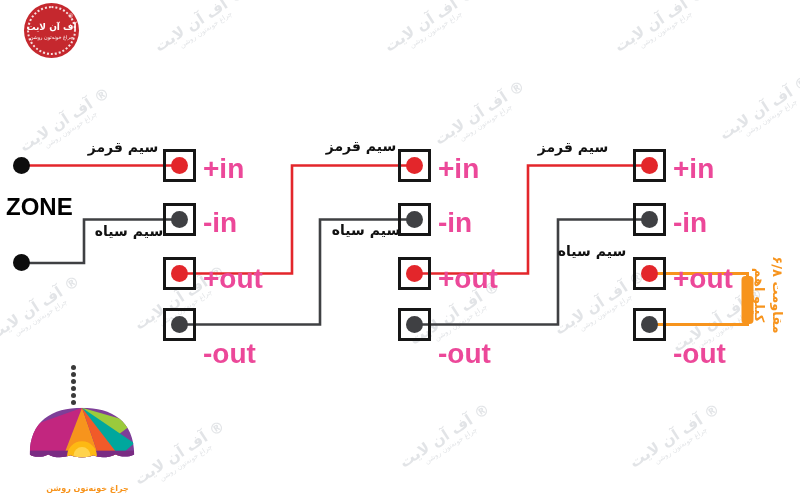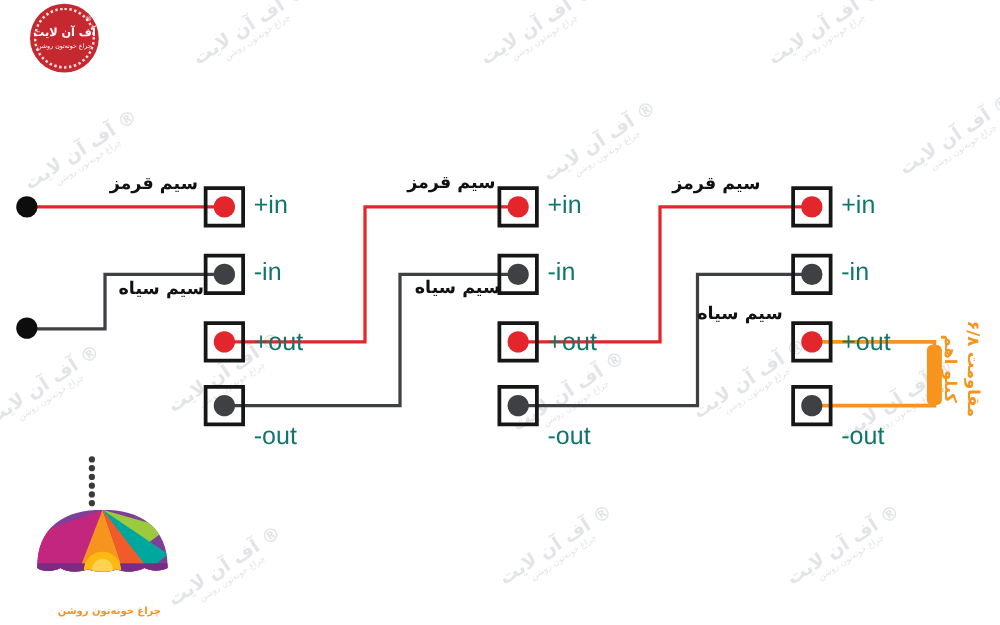--- a/index.html
+++ b/index.html
@@ -33,21 +33,21 @@
 
   
   .term{position:absolute;width:33px;height:33px;box-sizing:border-box;
         border:3.5px solid #161616;background:transparent;z-index:3;}
   .term .dot{position:absolute;left:50%;top:50%;width:17px;height:17px;margin:-8.5px 0 0 -8.5px;border-radius:50%;}
   .dot-red{background:var(--red);}
   .dot-dark{background:var(--dark);}
   .dev1{left:163px;} .dev2{left:398px;} .dev3{left:633px;}
   .row0{top:149px;} .row1{top:203px;} .row2{top:257px;} .row3{top:308px;}
 
-  .tlabel{position:absolute;font-size:20px;font-weight:normal;color:#0f766e;z-index:4;white-space:nowrap;}
+  .tlabel{position:absolute;font-size:28px;font-weight:bold;color:#ec4899;z-index:4;white-space:nowrap;}
   .tl-dev1{left:203px;} .tl-dev2{left:438px;} .tl-dev3{left:673px;}
   .tl-row0{top:153px;} .tl-row1{top:207px;} .tl-row2{top:263px;} .tl-row3{top:338px;}
 
   
   .wlabel{position:absolute;width:100px;text-align:center;font-size:14px;font-weight:600;
           color:var(--ink);z-index:4;font-family:"DejaVu Sans",sans-serif;direction:rtl;white-space:nowrap;}
   .wl-r1{left:73px;top:139px;} .wl-r2{left:311px;top:138px;} .wl-r3{left:523px;top:139px;}
   .wl-b1{left:79px;top:223px;} .wl-b2{left:316px;top:222px;} .wl-b3{left:542px;top:243px;}
 
   
@@ -142,20 +142,21 @@
     <path class="w-red" d="M21 165.5 H179.5"></path>
     <path class="w-dark" d="M21 263 H84 V219.5 H179.5"></path>
     <path class="w-red" d="M179.5 273.5 H292 V165.5 H414.5"></path>
     <path class="w-dark" d="M179.5 324.5 H320 V219.5 H414.5"></path>
     <path class="w-red" d="M414.5 273.5 H528 V165.5 H649.5"></path>
     <path class="w-dark" d="M414.5 324.5 H558 V219.5 H649.5"></path>
     <path class="w-orange" d="M649.5 273.5 H747.5 V324.5 H649.5"></path>
     <rect class="res-body" x="741.5" y="276" width="12" height="48" rx="4"></rect>
   </svg>
 
+  <div class="zone-label">ZONE</div>
   <div id="zone-dot-top" class="zone-dot"></div>
   <div id="zone-dot-bottom" class="zone-dot"></div>
 
   <div class="term dev1 row0">
       <span class="dot dot-red"></span>
     </div>
   <div class="term dev1 row1">
       <span class="dot dot-dark"></span>
     </div>
   <div class="term dev1 row2">

